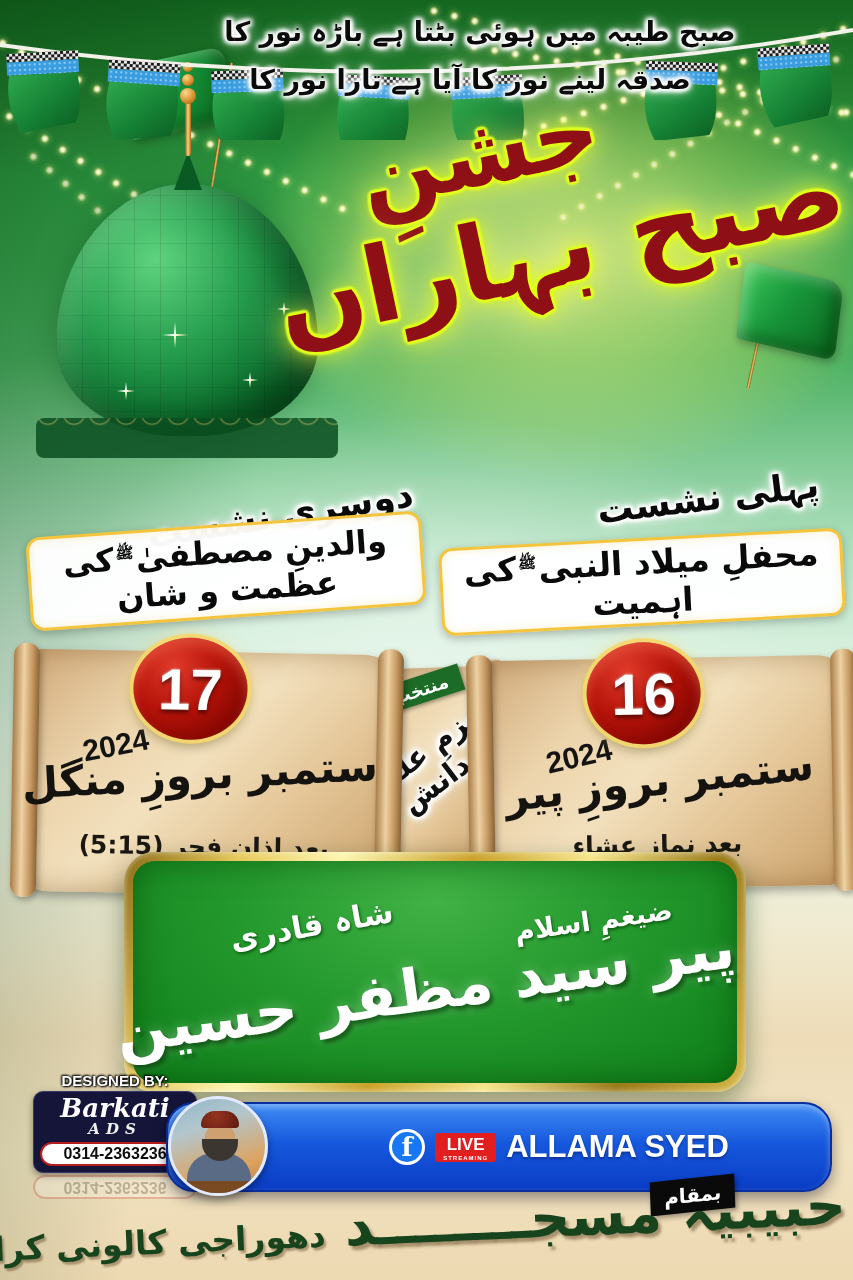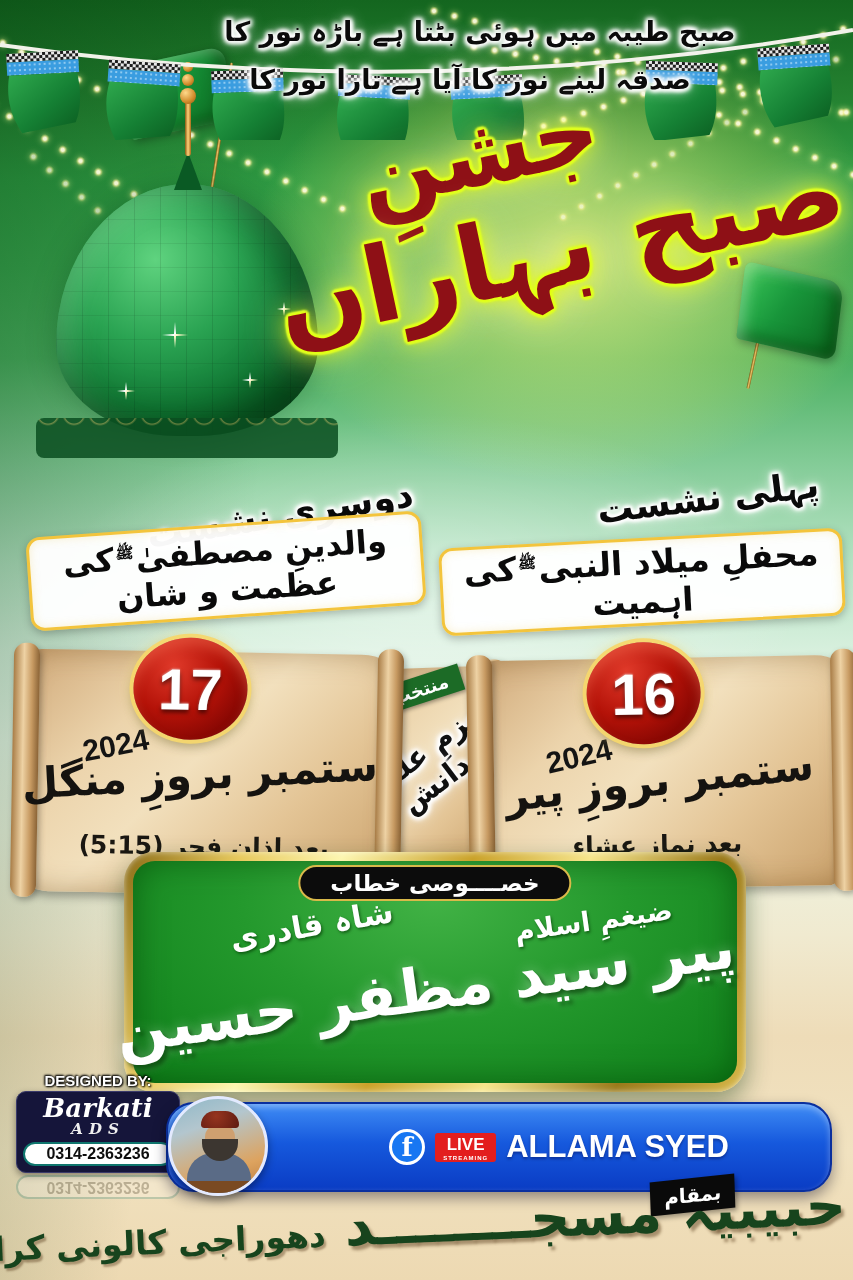--- a/index.html
+++ b/index.html
@@ -103,26 +103,26 @@
     background: radial-gradient(ellipse at 50% 18%, #41b245 0%, #24992d 45%, #0e7f19 100%);
     box-shadow: inset 0 0 32px rgba(0,60,0,.5); }
   .banner-badge { position:absolute; left:50%; top:4px; transform:translateX(-50%); background:#0c0c0c; border:2px solid #d9b94a; border-radius:18px;
     padding:3px 30px; color:#fff; font-size:23px; font-weight:bold; white-space:nowrap; z-index:2; }
   .banner-honorific { position:absolute; right:64px; top:44px; transform:rotate(-8deg); color:#fff; font-size:27px; font-weight:bold; text-shadow:1px 2px 3px rgba(0,50,0,.6); }
   .banner-suffix { position:absolute; left:96px; top:46px; transform:rotate(-10deg); color:#fff; font-size:31px; font-weight:bold; text-shadow:1px 2px 3px rgba(0,50,0,.6); }
   .banner-name { position:absolute; left:0; top:92px; width:100%; text-align:center; transform:rotate(-8deg);
     color:#fff; font-size:60px; font-weight:bold; white-space:nowrap; text-shadow:3px 4px 4px rgba(0,55,0,.65), 0 0 14px rgba(255,255,255,.35); }
 
   
-  .designer { left:16px; top:1072px; width:164px; z-index:8; text-align:center; }
+  .designer { left:33px; top:1072px; width:164px; z-index:8; text-align:center; }
   .designer-label { font:700 15px "Liberation Sans", sans-serif; color:#fff; text-shadow:0 0 3px #000,1px 1px 2px #000,-1px -1px 2px #000; }
   .designer-card { margin-top:2px; background:#15153a; border:1px solid #3a3a6a; border-radius:10px; padding:3px 6px 6px; box-shadow:0 3px 7px rgba(0,0,0,.4); }
   .designer-brand { font:italic 700 26px "DejaVu Serif", serif; color:#fff; line-height:1; }
   .designer-brand2 { font:italic 700 15px "DejaVu Serif", serif; color:#efefef; letter-spacing:6px; line-height:1.1; }
-  .designer-phone { margin-top:4px; background:#fff; border:2px solid #0f766e; border-radius:12px; font:800 16px "Liberation Sans", sans-serif; color:#0d0d0d; padding:1px 0; }
+  .designer-phone { margin-top:4px; background:#fff; border:2px solid #b91c1c; border-radius:12px; font:800 16px "Liberation Sans", sans-serif; color:#0d0d0d; padding:1px 0; }
   .designer-reflect { transform:scaleY(-1); opacity:.22; margin-top:2px; }
 
   
   .live-bar { left:166px; top:1102px; width:666px; height:90px; z-index:8; border-radius:28px;
     background: linear-gradient(180deg,#3f8cf5 0%, #1659dd 45%, #0a3cc4 100%);
     border:2px solid #0a2f9e; box-shadow:0 6px 14px rgba(0,0,30,.4), inset 0 3px 6px rgba(255,255,255,.35);
     display:flex; flex-direction:column; justify-content:center; padding-left:120px; }
   .live-row1 { display:flex; align-items:center; justify-content:center; gap:10px; }
   .fb-icon { width:36px; height:36px; border-radius:50%; background:#1877f2; border:3px solid #fff; color:#fff;
     display:flex; align-items:center; justify-content:center; font:700 26px "DejaVu Serif", serif; line-height:1; }
@@ -287,21 +287,20 @@
     <div class="date-circle" style="left:112px; top:-14px;">
       <span class="date-num">17</span>
     </div>
     <div class="scroll-year" style="left:62px; top:78px;">2024</div>
     <div class="scroll-date urdu" style="left:8px; top:98px; width:350px; transform:rotate(-4deg);">ستمبر بروزِ منگل</div>
     <div class="scroll-time urdu" style="left:30px; top:180px; width:310px;">بعد اذانِ فجر (5:15)</div>
   </div>
 
   <div class="abs banner">
     <div class="banner-inner">
-      <div class="banner-badge urdu">خصــــوصی خطاب</div>
       <div class="banner-honorific urdu">ضیغمِ اسلام</div>
       <div class="banner-suffix urdu">شاہ قادری</div>
       <div class="banner-name urdu">پیر سید مظفر حسین</div>
     </div>
   </div>
 
   <div class="abs designer">
     <div class="designer-label">DESIGNED BY:</div>
     <div class="designer-card">
       <div class="designer-brand">Barkati</div>

